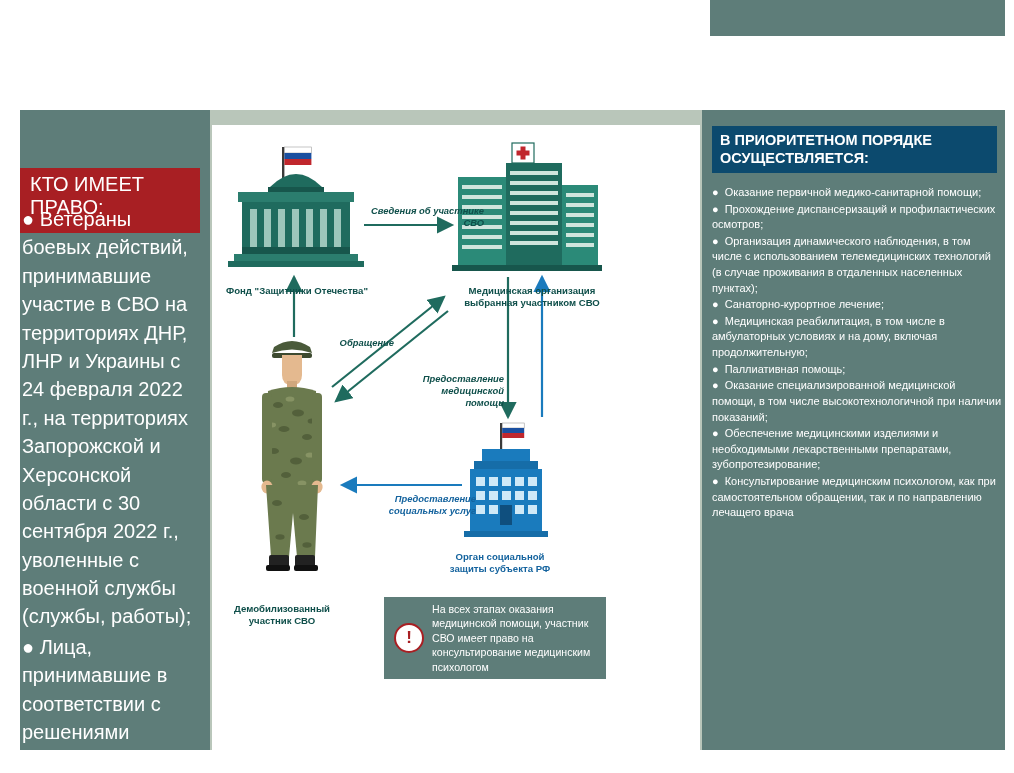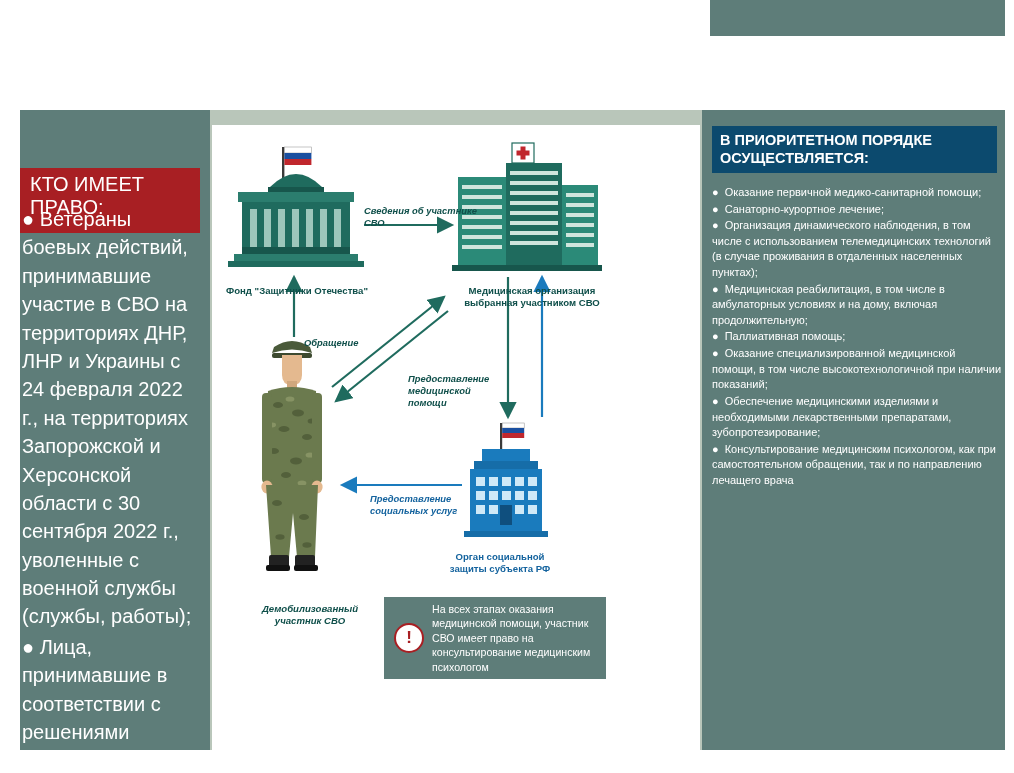--- a/index.html
+++ b/index.html
@@ -164,20 +164,21 @@
   .cap-blue {
     color: #14639e;
   }
   .arrow-label {
     position: absolute;
     color: #0f4f4a;
     font-size: 9.4px;
     font-style: italic;
     font-weight: bold;
     line-height: 1.3;
+    text-align: right;
   }
   .arrow-label-blue { color: #14639e; }
   .note-box {
     position: absolute;
     left: 172px;
     top: 472px;
     width: 222px;
     height: 82px;
     background: #5e7d79;
     display: flex;
@@ -222,22 +223,23 @@
 
   <div class="left-title">КТО ИМЕЕТ ПРАВО:</div>
   <div class="left-text">
     <p><span class="bullet">●</span>&nbsp;<span>Ветераны боевых действий, принимавшие участие в СВО на территориях ДНР, ЛНР и Украины с 24 февраля 2022 г., на территориях Запорожской и Херсонской области с 30 сентября 2022 г., уволенные с военной службы (службы, работы);</span></p>
     <p><span class="bullet">●</span>&nbsp;<span>Лица, принимавшие в соответствии с решениями органов публичной власти ДНР, ЛНР участие в боевых действиях в составе Вооруженных Сил ДНР, Народной милиции ЛНР, воинских формирований и органов ДНР и ЛНР начиная с 11 мая 2014 г.</span></p>
   </div>
 
   <div class="right-title">В ПРИОРИТЕТНОМ ПОРЯДКЕ ОСУЩЕСТВЛЯЕТСЯ:</div>
   <div class="right-text">
     <p><span class="dot">●</span><span>Оказание первичной медико-санитарной помощи;</span></p>
+    <p><span class="dot">●</span><span>Прохождение диспансеризаций и профилактических осмотров;</span></p>
+    <p><span class="dot">●</span><span>Организация динамического наблюдения, в том числе с использованием телемедицинских технологий (в случае проживания в отдаленных населенных пунктах);</span></p>
     <p><span class="dot">●</span><span>Санаторно-курортное лечение;</span></p>
-    <p><span class="dot">●</span><span>Организация динамического наблюдения, в том числе с использованием телемедицинских технологий (в случае проживания в отдаленных населенных пунктах);</span></p>
     <p><span class="dot">●</span><span>Медицинская реабилитация, в том числе в амбулаторных условиях и на дому, включая продолжительную;</span></p>
     <p><span class="dot">●</span><span>Паллиативная помощь;</span></p>
     <p><span class="dot">●</span><span>Оказание специализированной медицинской помощи, в том числе высокотехнологичной при наличии показаний;</span></p>
     <p><span class="dot">●</span><span>Обеспечение медицинскими изделиями и необходимыми лекарственными препаратами, зубопротезирование;</span></p>
     <p><span class="dot">●</span><span>Консультирование медицинским психологом, как при самостоятельном обращении, так и по направлению лечащего врача</span></p>
   </div>
 
   <div class="diagram">
 
     <svg width="488" height="625" viewBox="0 0 488 625">
@@ -400,21 +402,21 @@
       <line x1="296" y1="152" x2="296" y2="292" stroke="#1f6b5e" stroke-width="2.2" marker-end="url(#arrG)"></line>
 
       <line x1="330" y1="292" x2="330" y2="152" stroke="#1a7bbd" stroke-width="2.2" marker-end="url(#arrB)"></line>
 
       <line x1="250" y1="360" x2="130" y2="360" stroke="#1a7bbd" stroke-width="2.2" marker-end="url(#arrB)"></line>
     </svg>
 
     <div class="cap" style="left:10px; top:160px; width:150px;">Фонд "Защитники Отечества"</div>
     <div class="cap" style="left:240px; top:160px; width:160px;">Медицинская организация выбранная участником СВО</div>
     <div class="cap cap-blue" style="left:228px; top:420px; width:120px;margin-top:6px;">Орган социальной защиты субъекта РФ</div>
-    <div class="cap" style="left:28px; top:478px; width:140px;font-style:italic;">Демобилизованный участник СВО</div>
+    <div class="cap" style="left:0; top:478px; width:140px;">Демобилизованный участник СВО</div>
 
     <div class="arrow-label" style="left:152px; top:80px; width:120px;">Сведения об участнике СВО</div>
     <div class="arrow-label" style="left:92px; top:212px; width:90px;">Обращение</div>
     <div class="arrow-label" style="left:196px; top:248px; width:96px;">Предоставление медицинской помощи</div>
     <div class="arrow-label arrow-label-blue" style="left:158px; top:368px; width:106px;">Предоставление социальных услуг</div>
 
     <div class="note-box">
       <div class="excl">!</div>
       <div class="note-text">На всех этапах оказания медицинской помощи, участник СВО имеет право на консультирование медицинским психологом</div>
     </div>

